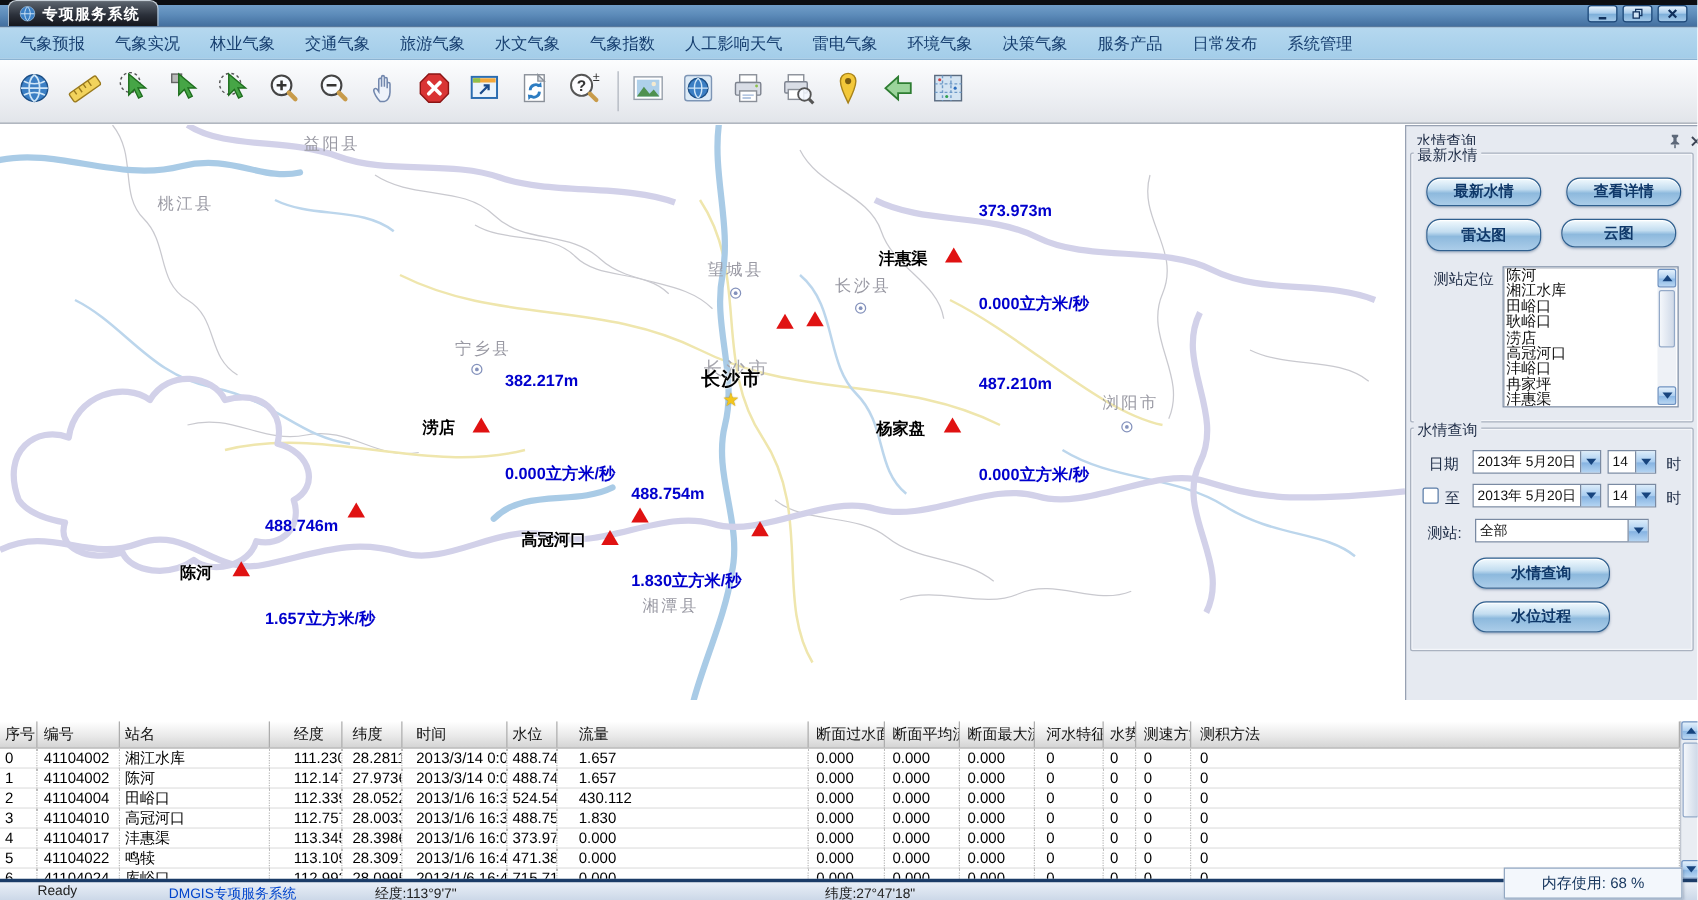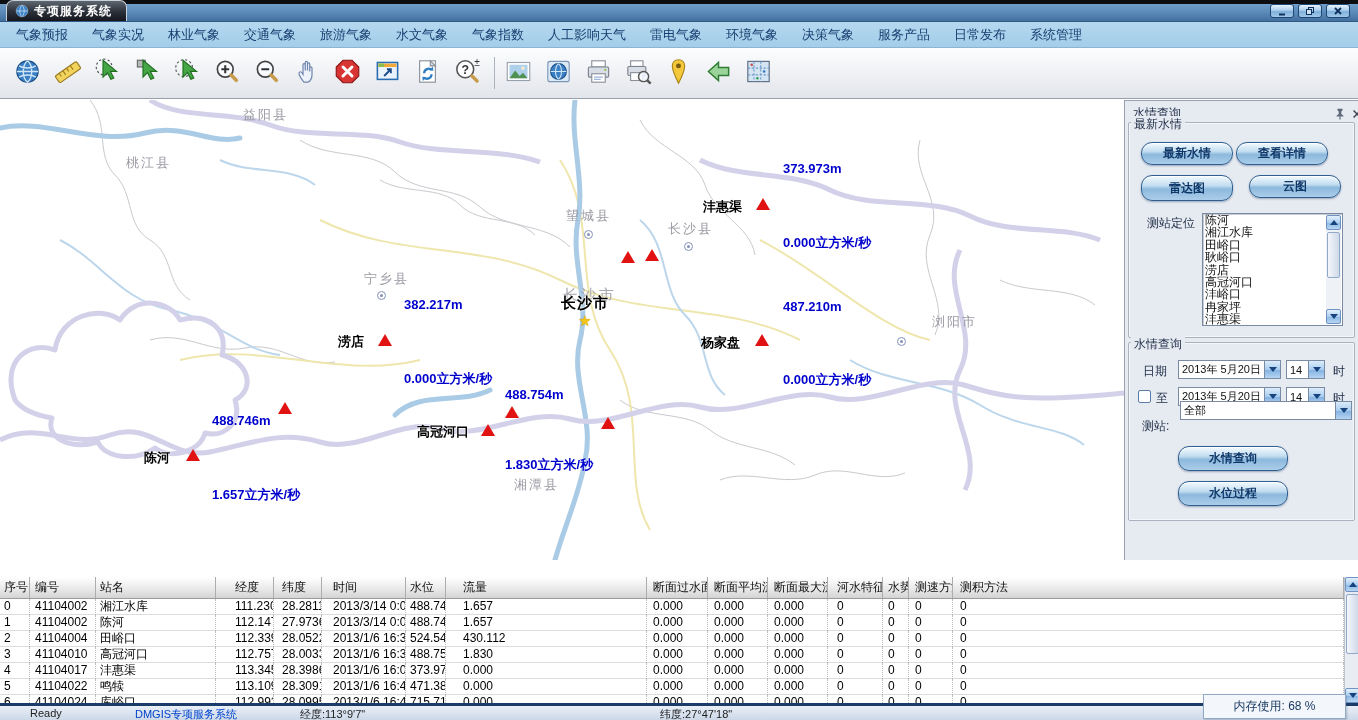--- a/index.html
+++ b/index.html
@@ -353,21 +353,21 @@
         <path d="M960 150c-20 40 20 80 0 120s25 80 5 120"></path>
       </g>
     </svg>
     <div id="map-layers">
         <div class="county" style="left: 243px; top: 6px;">益阳县</div>
         <div class="county" style="left: 126px; top: 32px; margin-top: 22px;">桃江县</div>
         <div class="county" style="left: 566px; top: 107px;">望城县</div>
         <div class="county" style="left: 668px; top: 120px;">长沙县</div>
         <div class="county" style="left: 364px; top: 170px;">宁乡县</div>
         <div class="county big" style="left: 563px; top: 186px;">长沙市</div>
-        <div class="county" style="left: 932px; top: 213px;">浏阳市</div>
+        <div class="county" style="left: 882px; top: 213px;">浏阳市</div>
         <div class="county" style="left: 514px; top: 376px;">湘潭县</div>
         <div class="station" style="left: 703px; top: 98px;">沣惠渠</div>
         <div class="station city" style="left: 561px; top: 194px;">长沙市</div>
         <div class="station" style="left: 338px; top: 233px;">涝店</div>
         <div class="station" style="left: 701px; top: 234px;">杨家盘</div>
         <div class="station" style="left: 417px; top: 323px;">高冠河口</div>
         <div class="station" style="left: 144px; top: 349px;">陈河</div>
         <div class="anno" style="left: 783px; top: 61px;">373.973m</div>
         <div class="anno" style="left: 783px; top: 134px;">0.000立方米/秒</div>
         <div class="anno" style="left: 404px; top: 197px;">382.217m</div>
@@ -405,21 +405,21 @@
           </svg></span>
       <span class="small-ic" style="left:226px"><svg viewBox="0 0 14 14">
             <path d="M3 3l8 8M11 3l-8 8" stroke="#3c4454" stroke-width="1.8"></path>
           </svg></span>
     </div>
 
     <div class="groupbox" style="left:3px;top:21px;width:227px;height:216px"></div>
     <span class="grouplabel" style="left:6px;top:15px">最新水情</span>
 
     <button class="glossy" style="left:16px;top:41px;width:92px;height:23px">最新水情</button>
-    <button class="glossy" style="left:111px;top:41px;width:92px;height:23px">查看详情</button>
+    <button class="glossy" style="left:128px;top:41px;width:92px;height:23px">查看详情</button>
     <button class="glossy" style="left:16px;top:74px;width:92px;height:26px">雷达图</button>
     <button class="glossy" style="left:124px;top:74px;width:92px;height:23px">云图</button>
 
     <span class="plabel" style="left:22px;top:114px">测站定位</span>
     <div id="station-list">
       <div id="station-items" style="margin-right:16px">
           <div class="ls-item">陈河</div>
           <div class="ls-item">湘江水库</div>
           <div class="ls-item">田峪口</div>
           <div class="ls-item">耿峪口</div>
@@ -468,21 +468,21 @@
     </div>
     <div class="combo" style="left:161px;top:286px;width:39px;height:19px">
       <span class="cval">14</span>
       <span class="cbtn">
           <span class="arr-dn"></span>
         </span>
     </div>
     <span class="plabel" style="left:208px;top:289px">时</span>
 
     <span class="plabel" style="left:17px;top:317px">测站:</span>
-    <div class="combo" style="left:55px;top:300px;width:172px;height:19px">
+    <div class="combo" style="left:55px;top:314px;width:139px;height:19px">
       <span class="cval">全部</span>
       <span class="cbtn">
           <span class="arr-dn"></span>
         </span>
     </div>
 
     <button class="glossy" style="left:53px;top:345px;width:110px;height:25px">水情查询</button>
     <button class="glossy" style="left:53px;top:380px;width:110px;height:25px">水位过程</button>
   </div>
 

